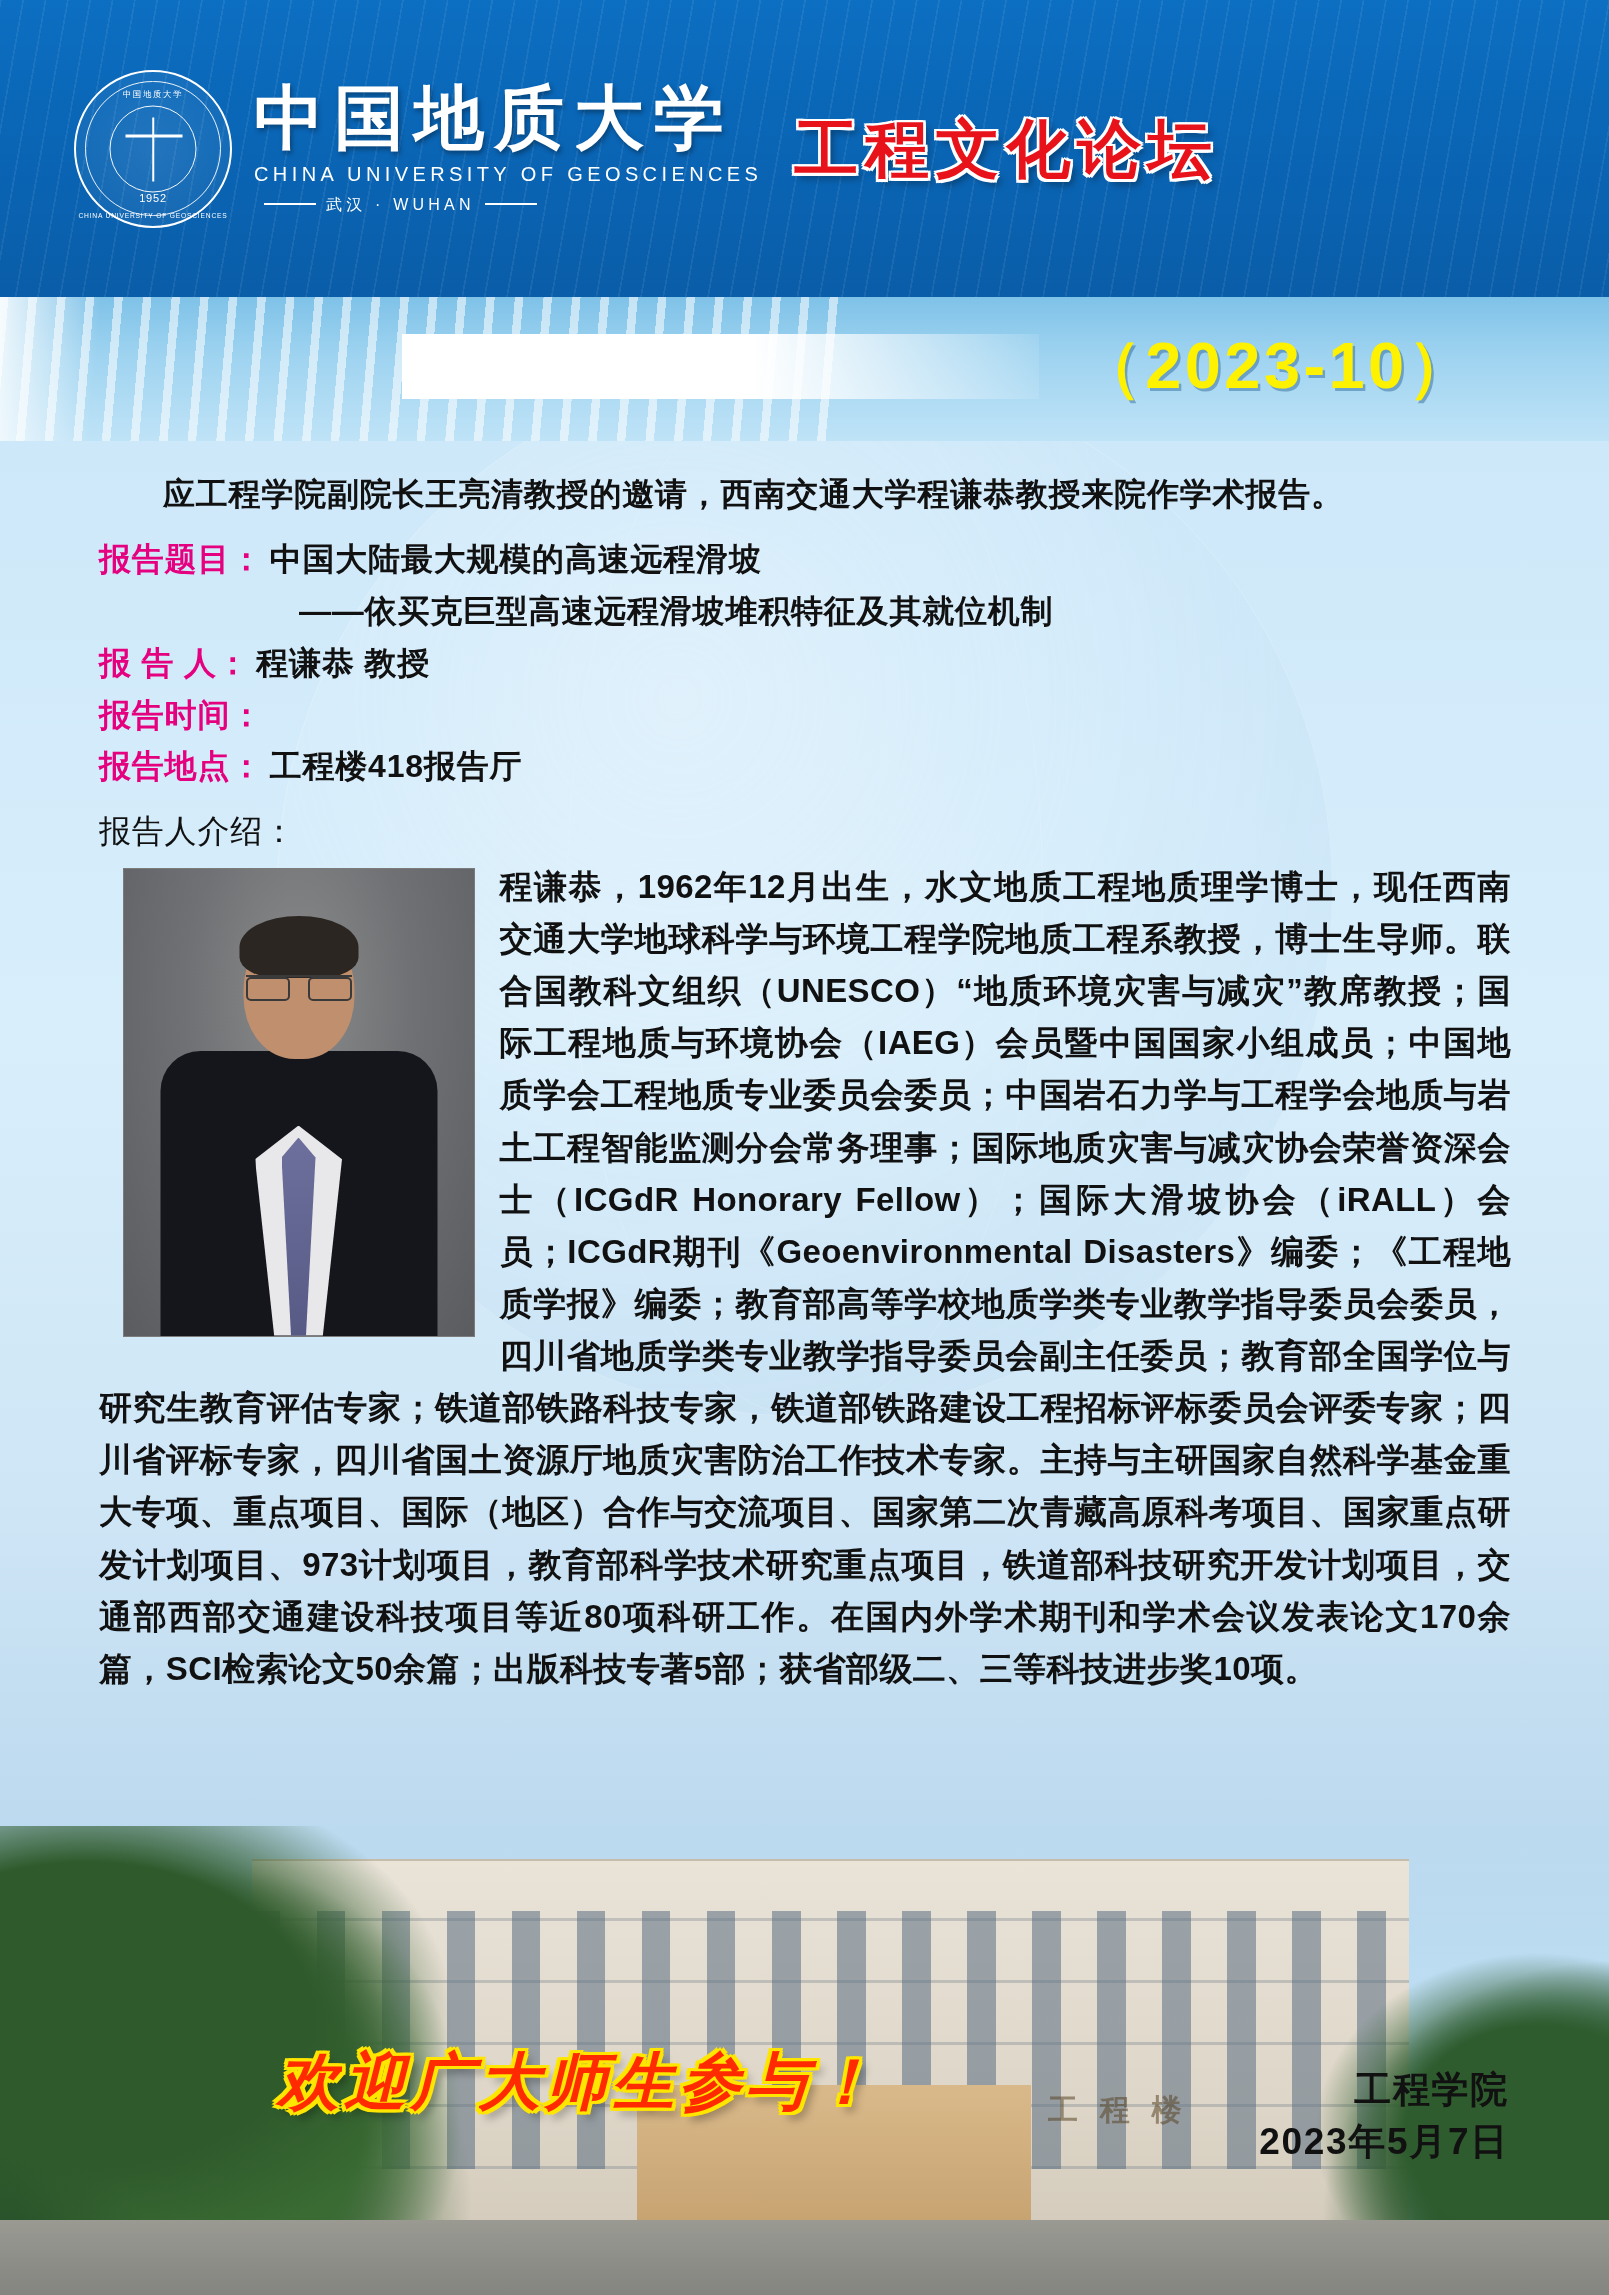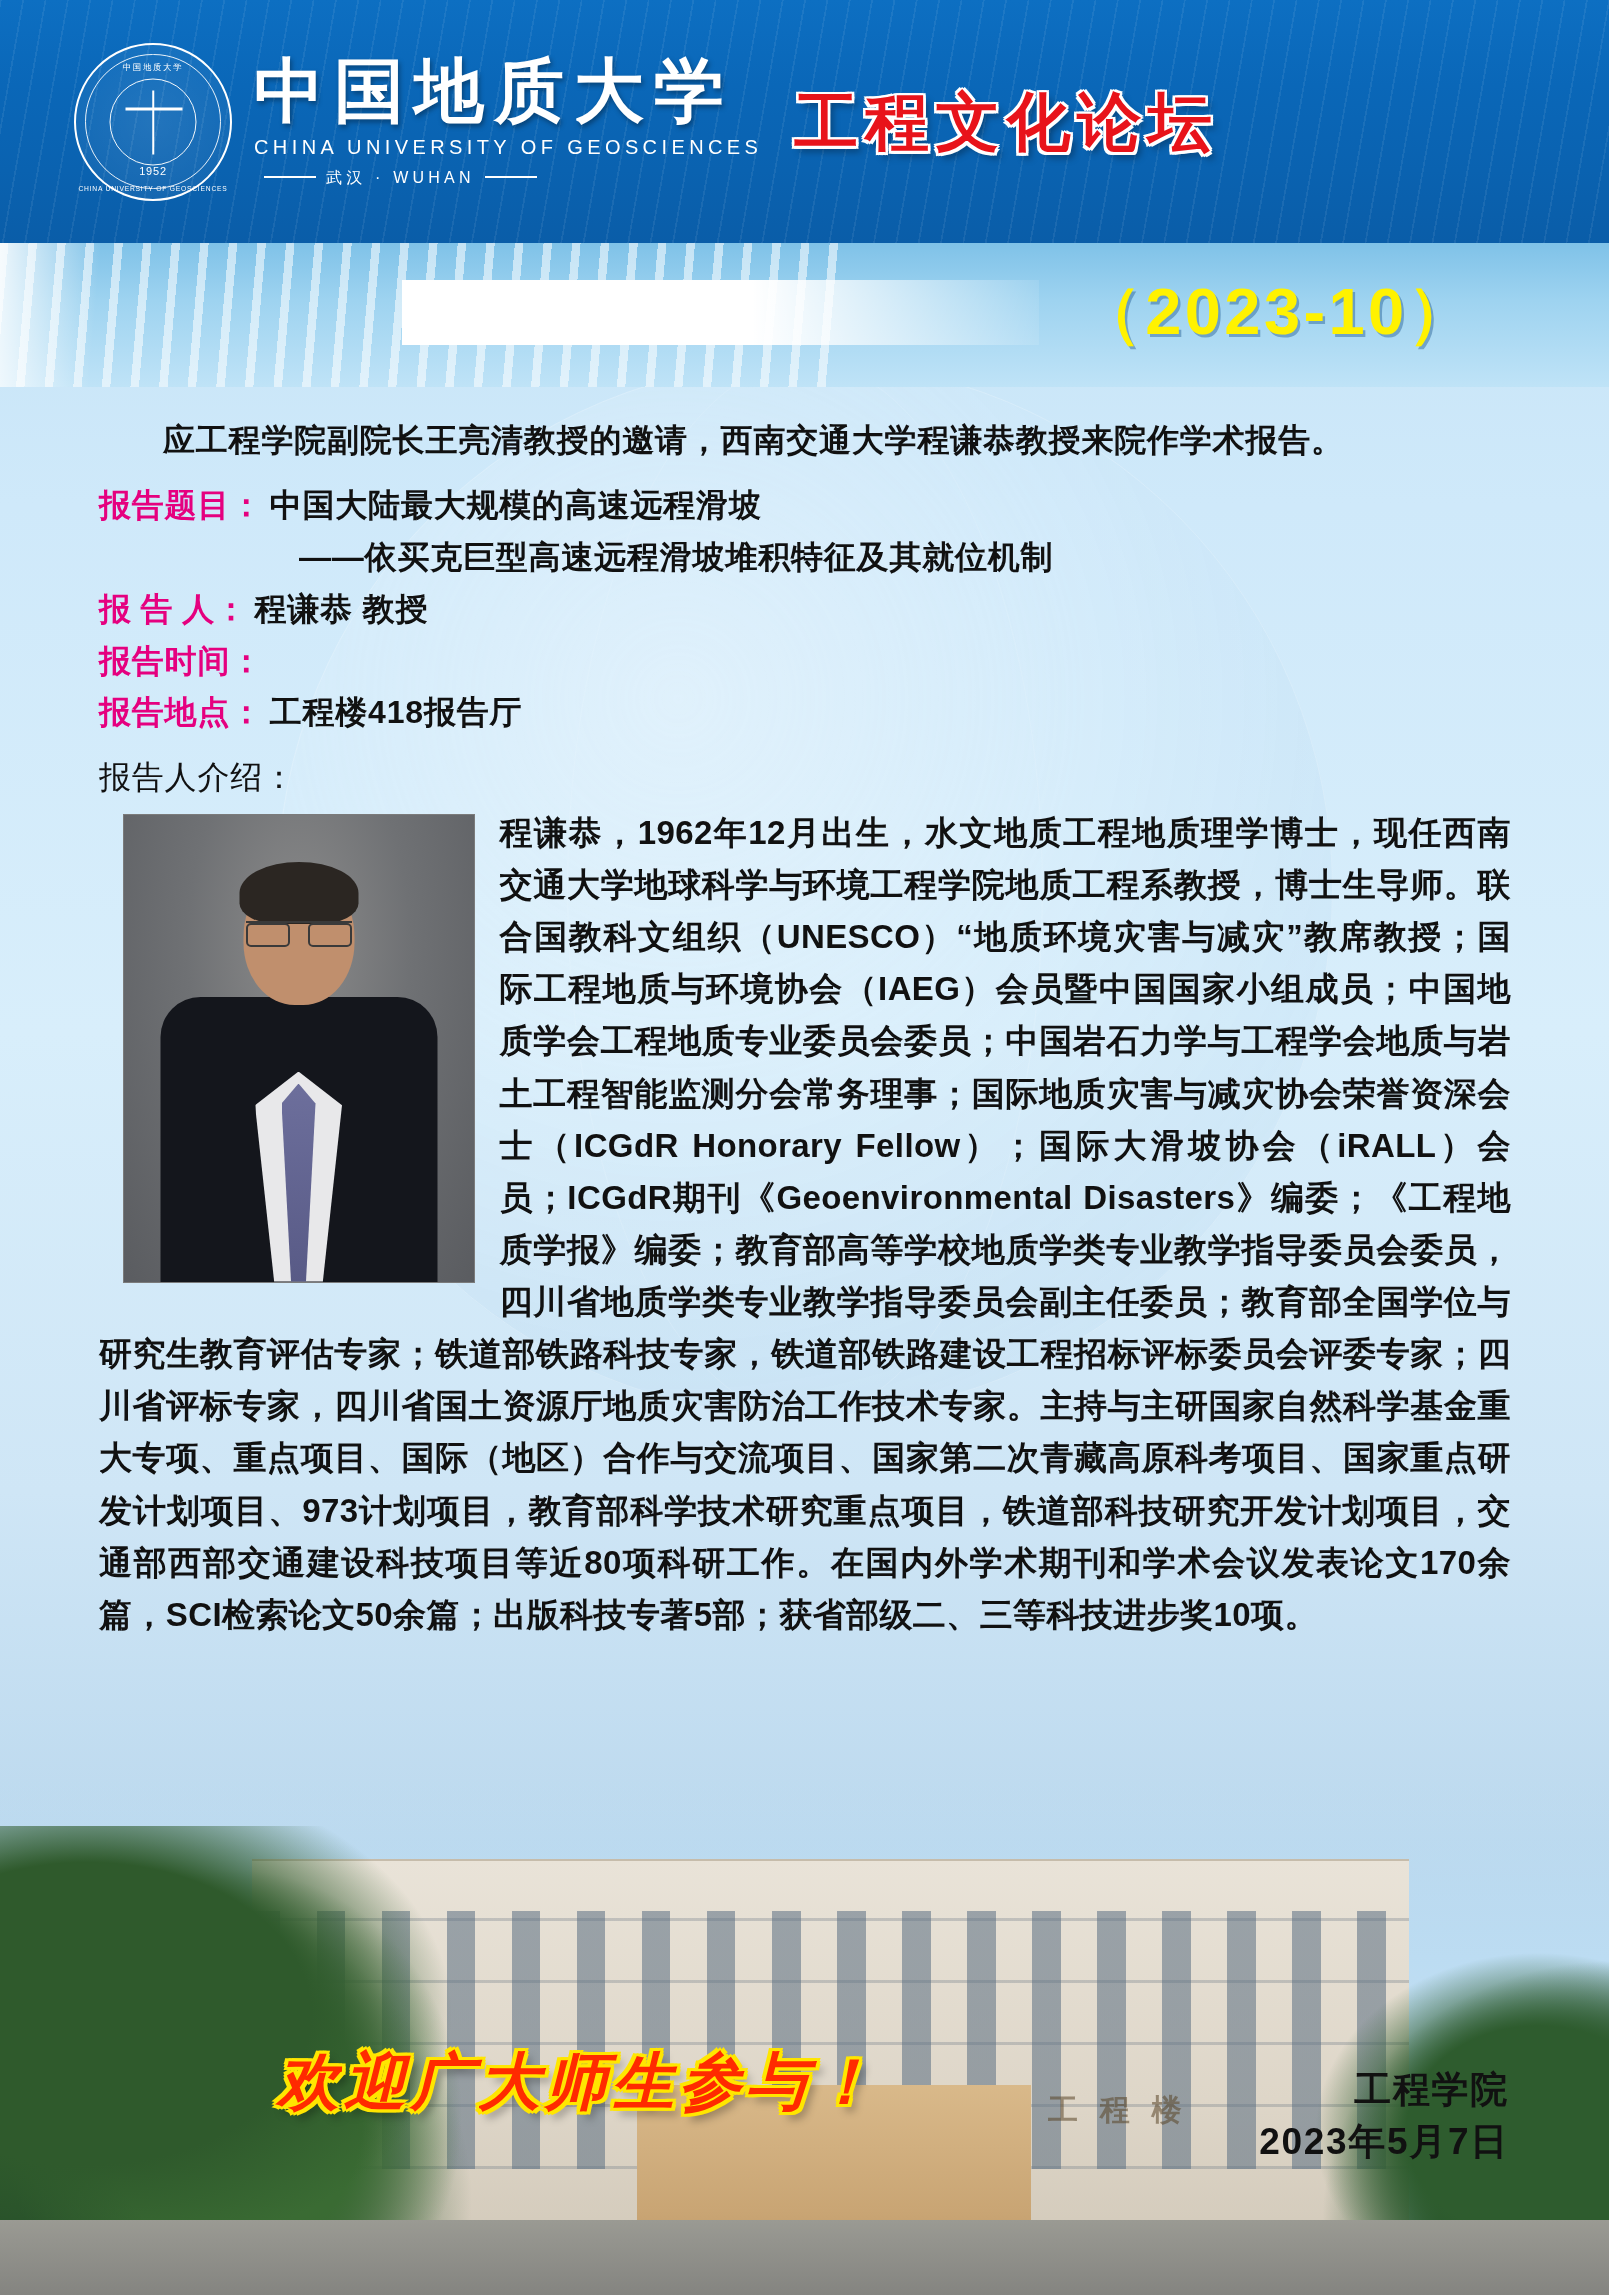--- a/index.html
+++ b/index.html
@@ -40,21 +40,21 @@
     border: 1.7px solid rgba(255,255,255,0.35);
   }
   .globe::after {
     transform: scaleX(0.45);
     border-color: rgba(255,255,255,0.30);
   }
 
   
   .header {
     position: relative;
-    height: 243px;
+    height: 297px;
     background: linear-gradient(180deg, #0d6fc2 0%, #0a67b8 35%, #0a62b0 70%, #0a5da8 100%);
     overflow: hidden;
   }
   .header-stripes {
     position: absolute; inset: 0;
     background:
       repeating-linear-gradient(100deg, rgba(255,255,255,0.07) 0px, rgba(255,255,255,0.07) 1.7px, rgba(255,255,255,0) 1.7px, rgba(255,255,255,0) 22px);
     pointer-events: none;
   }
   .header-inner {
@@ -222,21 +222,20 @@
     align-items: flex-start;
     font-size: 32px;
     line-height: 1.62;
     font-weight: bold;
     letter-spacing: 0.8px;
   }
   .field-label {
     color: #e5007f;
     white-space: nowrap;
     flex: none;
-    font-family: Liberation Serif, serif;
   }
   .field-value {
     color: #111;
     margin-left: 6.7px;
     text-align: center;
   }
   .subtitle-line {
     color: #111;
     font-size: 32px;
     font-weight: bold;

